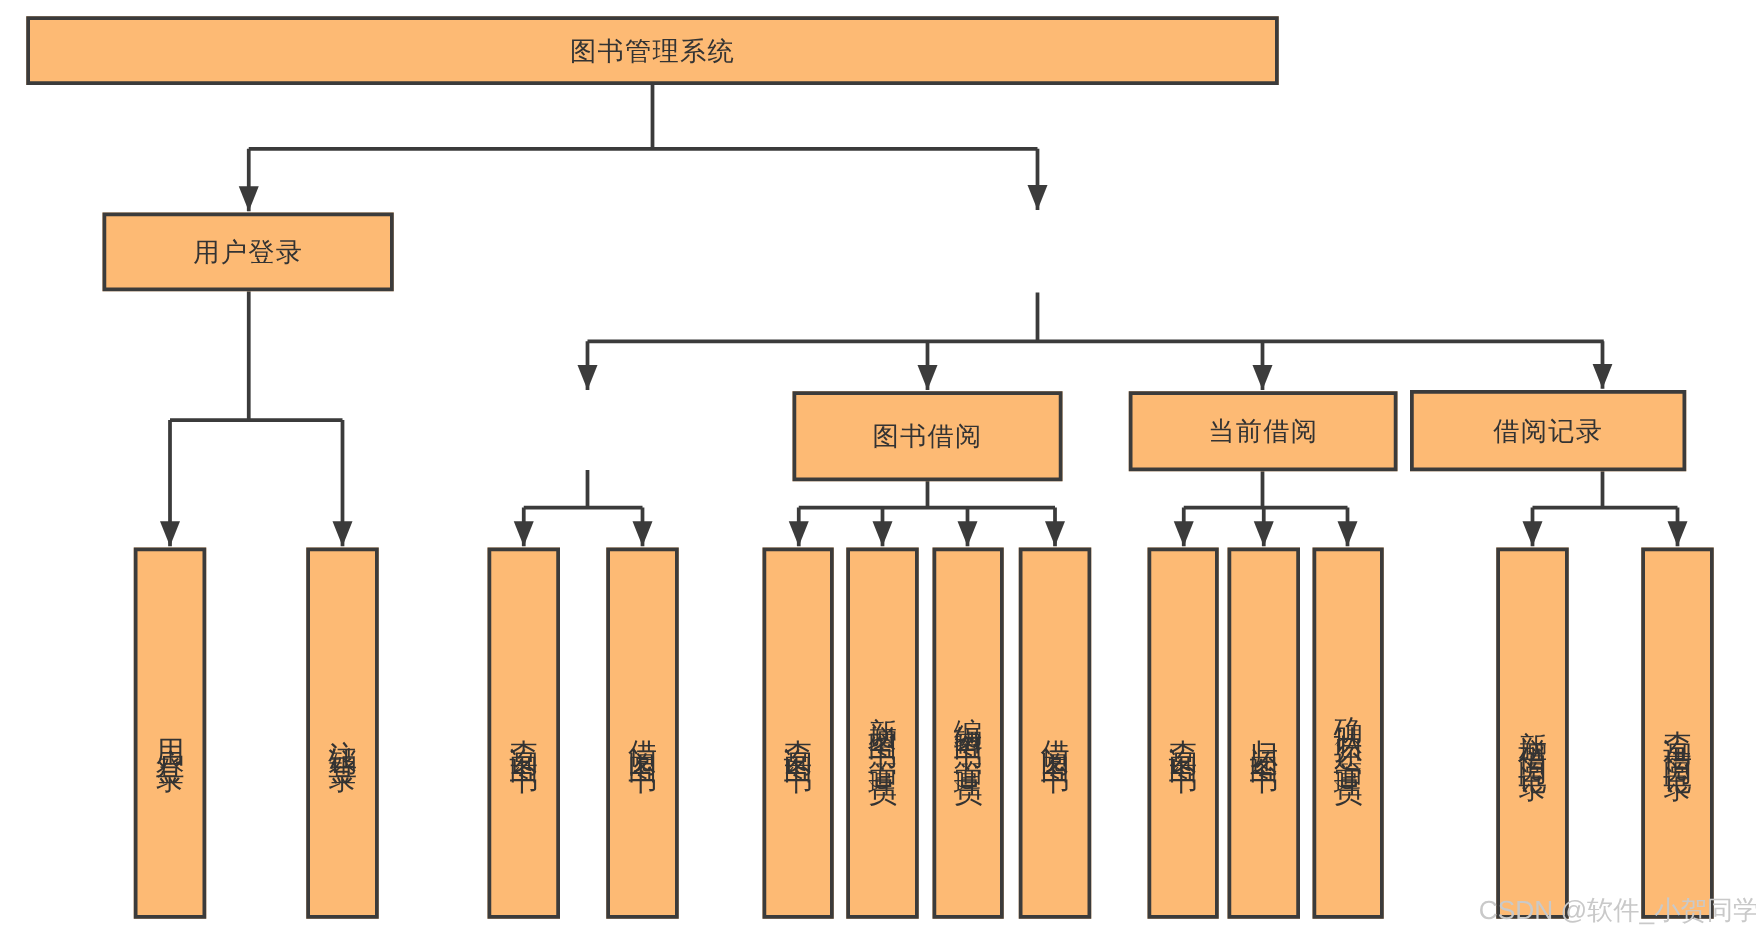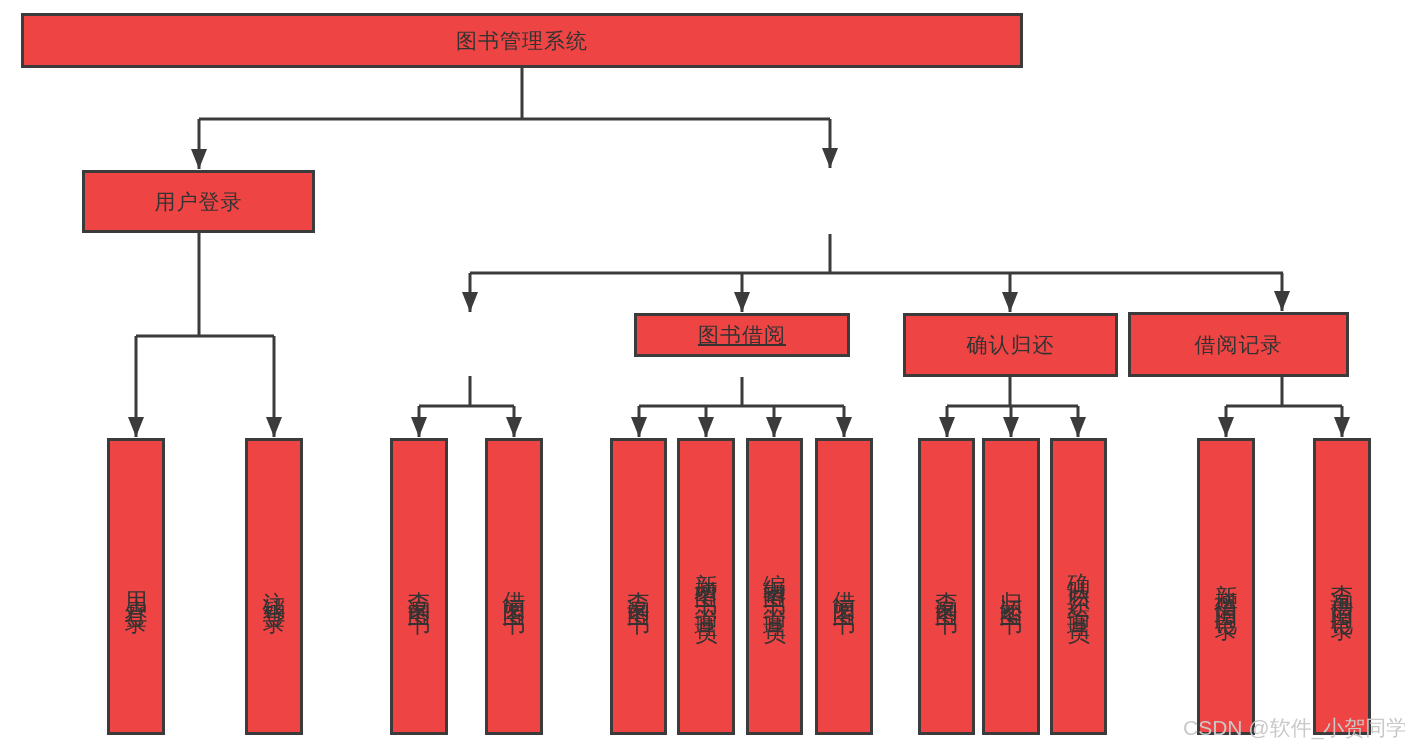--- a/index.html
+++ b/index.html
@@ -7,21 +7,21 @@
     position:relative;
     width:1405px;height:747px;
     background:#ffffff;
     font-family:"Liberation Sans", sans-serif;
     color:#333333;
     overflow:hidden;
   }
   svg.connectors{position:absolute;left:0;top:0;width:1405px;height:747px;}
   .box{
     position:absolute;
-    background:#ef4444;
+    background:#fdba74;
     border:3px solid #3b3b3b;
     box-sizing:border-box;
     display:flex;align-items:center;justify-content:center;
     text-align:center;
     z-index:2;
   }
   .hlabel{font-size:21px;letter-spacing:1px;color:#333333;white-space:nowrap;}
   .leaf .vlabel{
     writing-mode:vertical-rl;
     text-orientation:mixed;
@@ -29,21 +29,21 @@
     letter-spacing:7px;
     color:#333333;
     line-height:1;
     white-space:nowrap;
   }
   
   #b-root        {left:21px;  top:13px;  width:1002px; height:55px;}
   #b-user-login  {left:82px;  top:170px; width:233px;  height:63px;}
   #b-book-mgmt   {left:712px; top:169px; width:235px;  height:65px;}
   #b-new-rec     {left:363px; top:313px; width:215px;  height:63px;}
-  #b-book-borrow {left:634px; top:313px; width:216px;  height:44px;text-decoration:underline;}
+  #b-book-borrow {left:634px; top:313px; width:216px;  height:72px;}
   #b-current     {left:903px; top:313px; width:215px;  height:64px;}
   #b-records     {left:1128px;top:312px; width:221px;  height:65px;}
   #l-1 {left:107px; top:438px; width:58px; height:297px;}
   #l-2 {left:245px; top:438px; width:58px; height:297px;}
   #l-3 {left:390px; top:438px; width:58px; height:297px;}
   #l-4 {left:485px; top:438px; width:58px; height:297px;}
   #l-5 {left:610px; top:438px; width:57px; height:297px;}
   #l-6 {left:677px; top:438px; width:58px; height:297px;}
   #l-7 {left:746px; top:438px; width:57px; height:297px;}
   #l-8 {left:815px; top:438px; width:58px; height:297px;}
@@ -111,21 +111,21 @@
   </div>
 
   <div class="box" id="b-user-login">
     <span class="hlabel">用户登录</span>
   </div>
 
   <div class="box" id="b-book-borrow">
     <span class="hlabel">图书借阅</span>
   </div>
   <div class="box" id="b-current">
-    <span class="hlabel">确认归还</span>
+    <span class="hlabel">当前借阅</span>
   </div>
   <div class="box" id="b-records">
     <span class="hlabel">借阅记录</span>
   </div>
 
   <div class="box leaf" id="l-1">
     <span class="vlabel">用户登录</span>
   </div>
   <div class="box leaf" id="l-2">
     <span class="vlabel">注销登录</span>

